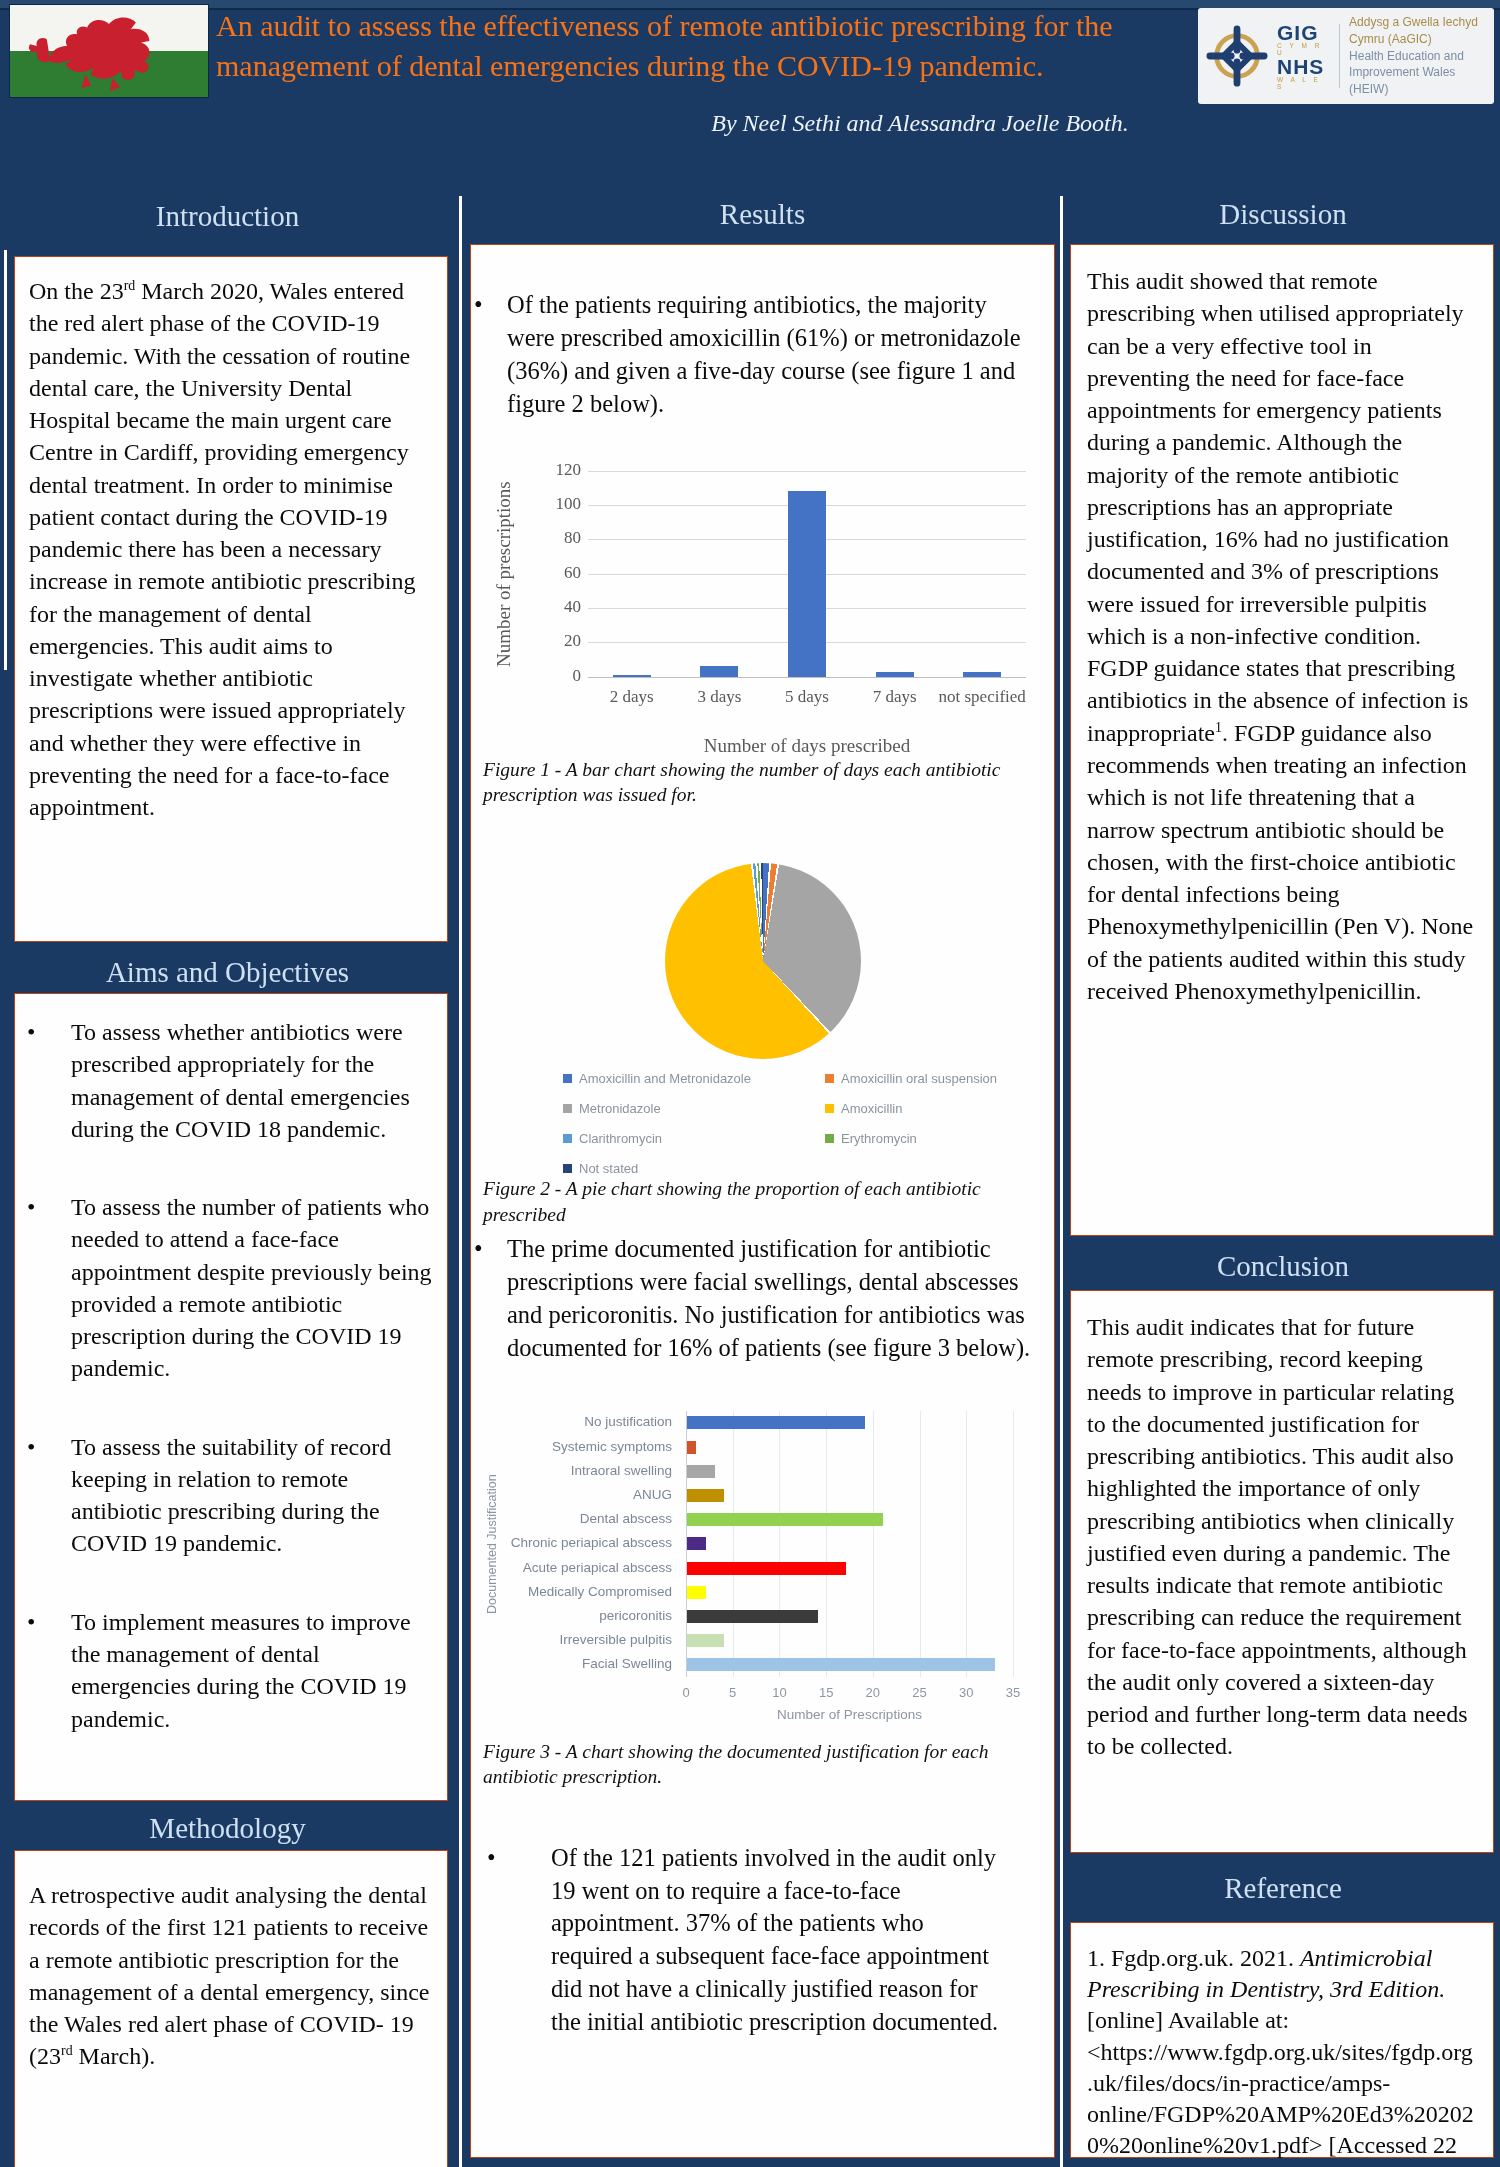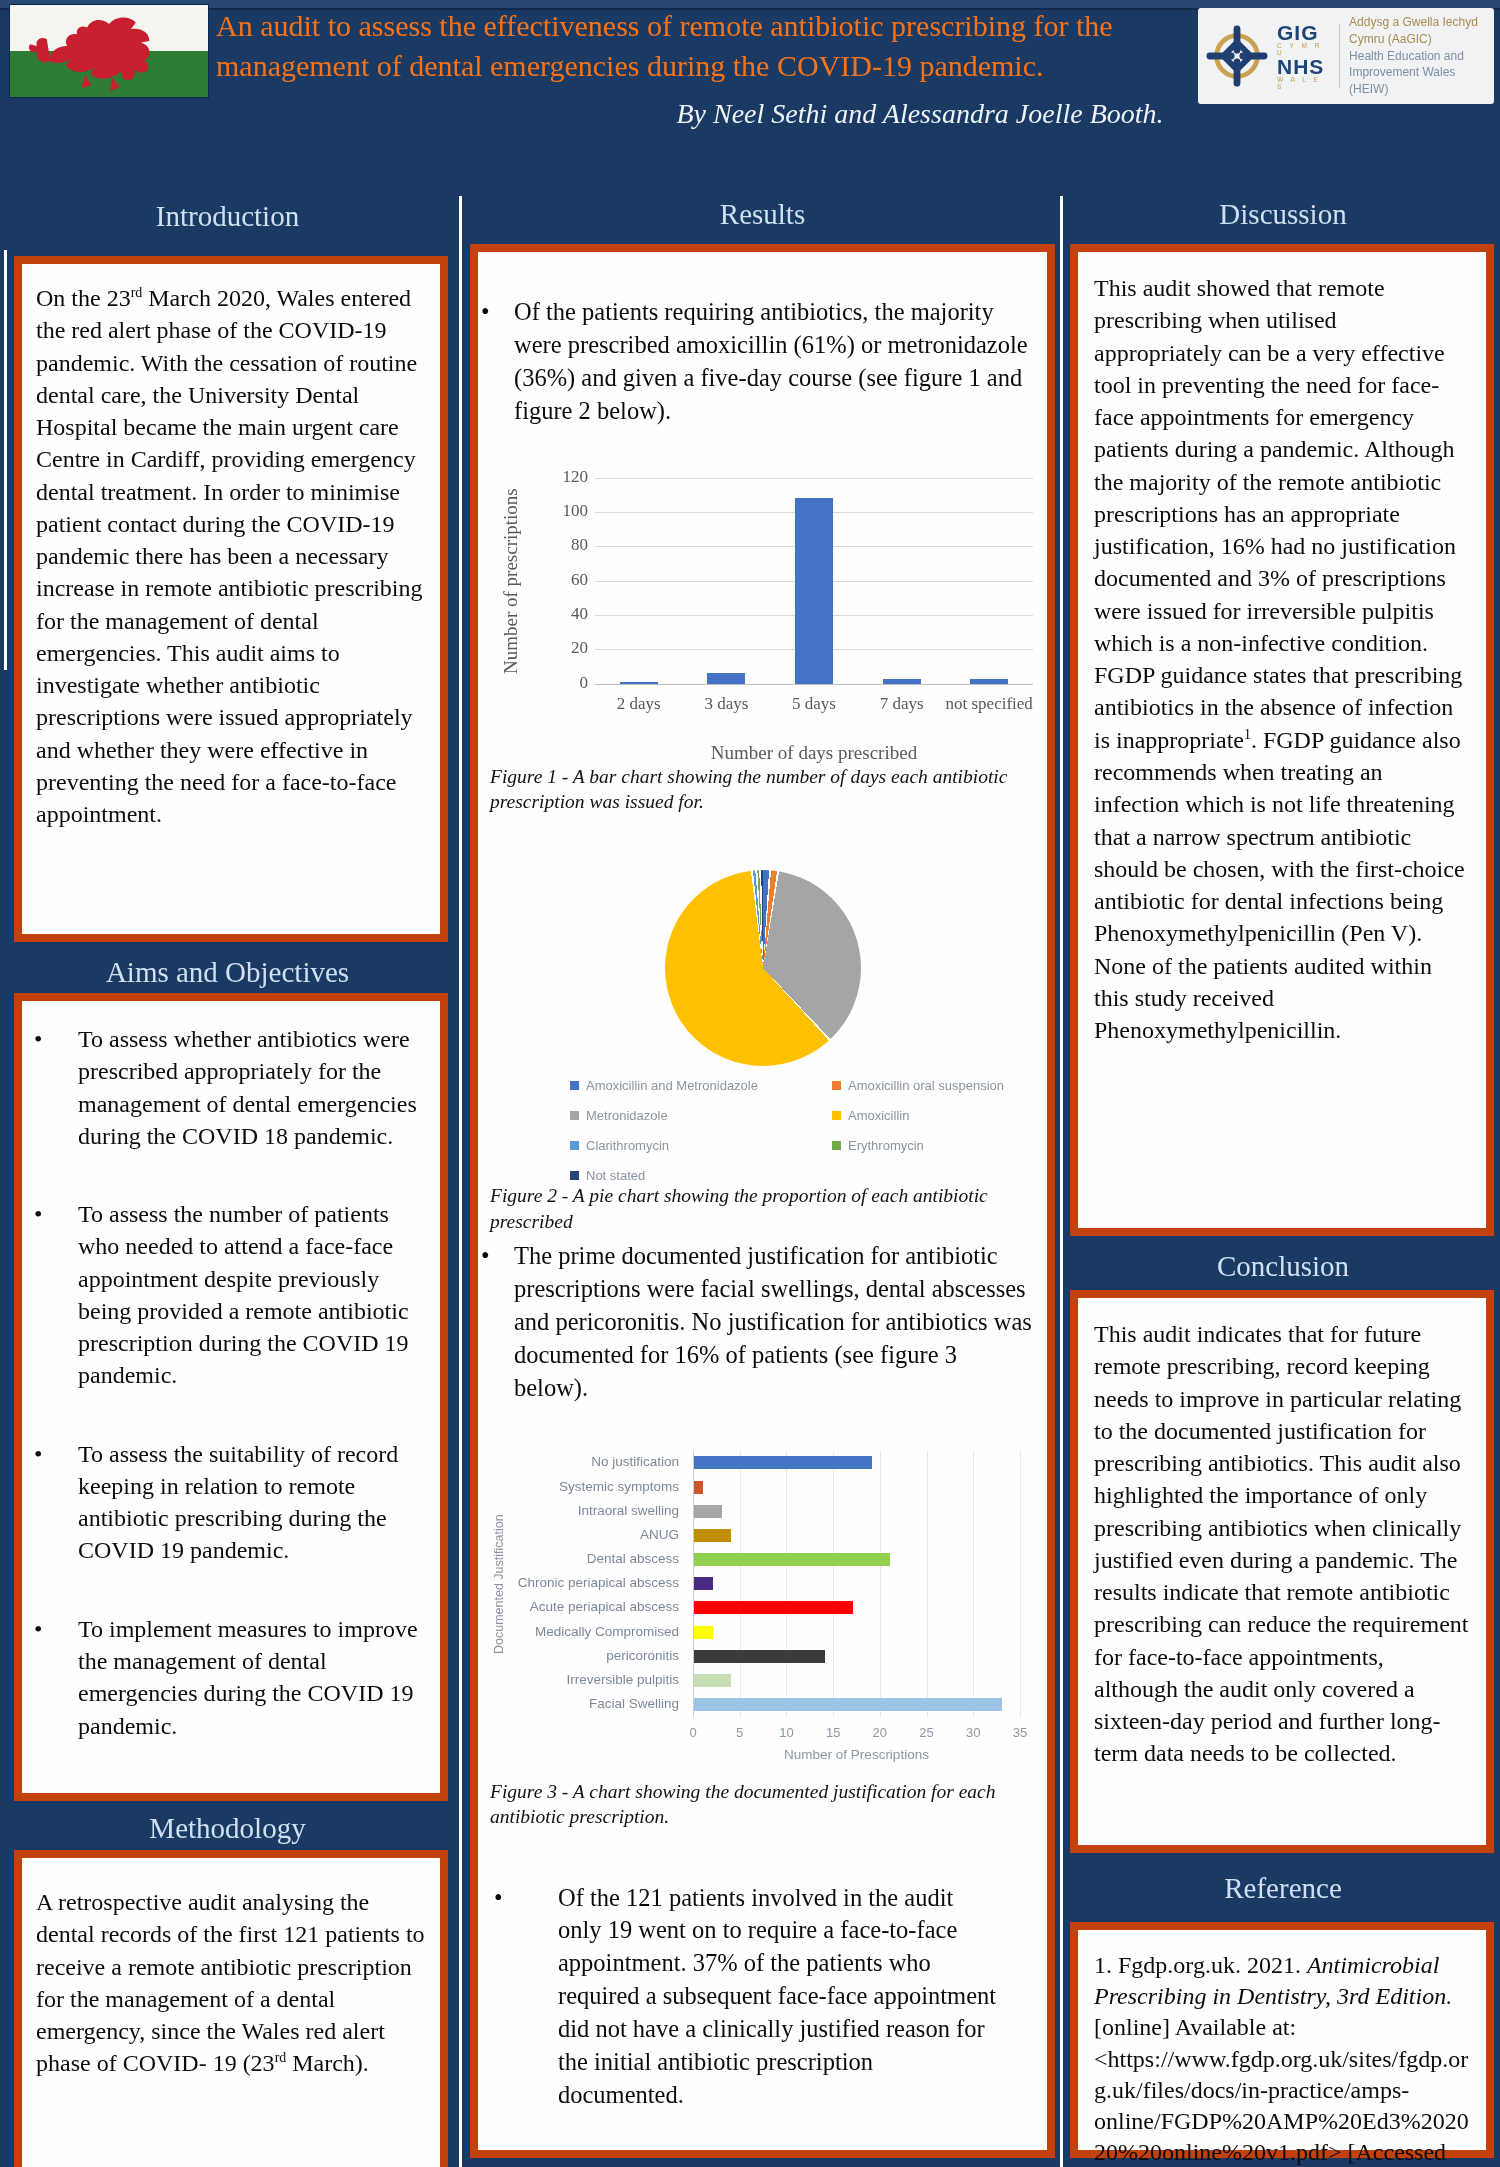--- a/index.html
+++ b/index.html
@@ -6,39 +6,39 @@
   .poster{position:relative;width:1500px;height:2167px;background:#1a3a64;
     font-family:"Liberation Serif", serif;overflow:hidden;}
   .topstrip{position:absolute;left:0;top:0;width:100%;height:8px;background:#27496f;border-bottom:2px solid #10294a;}
 
   
   .flag{position:absolute;left:10px;top:5px;width:198px;height:92px;box-shadow:0 0 0 1px #0d2746;}
   .flag .half-top{position:absolute;left:0;top:0;width:100%;height:50%;background:#f4f4f0;}
   .flag .half-bot{position:absolute;left:0;bottom:0;width:100%;height:50%;background:#2e7d32;}
   .flag svg{position:absolute;left:8px;top:4px;width:182px;height:84px;}
   .title{position:absolute;left:216px;top:6px;width:1000px;color:#f97316;font-size:30px;line-height:1.32;}
-  .byline{position:absolute;left:340px;top:98px;width:1160px;text-align:center;color:#eef3fa;
-    font-style:italic;font-size:28px;}
+  .byline{position:absolute;left:340px;top:110px;width:1160px;text-align:center;color:#eef3fa;
+    font-style:italic;font-size:24px;}
   .logo-card{position:absolute;right:6px;top:8px;width:296px;height:96px;background:#f1f2f4;border-radius:3px;
     display:flex;align-items:center;gap:9px;padding:4px 8px;box-sizing:border-box;font-family:"Liberation Sans",sans-serif;}
   .logo-card svg{flex:0 0 62px;}
   .logo-gig{line-height:1;}
   .logo-gig .big{font-size:21px;font-weight:bold;color:#1d4477;letter-spacing:1px;}
   .logo-gig .small{font-size:6.5px;color:#c49a3f;letter-spacing:3px;}
   .logo-div{width:1px;height:64px;background:#b9c6d4;}
   .logo-text{font-size:12px;line-height:1.4;}
   .logo-text .welsh{color:#a98c4b;}
   .logo-text .eng{color:#7b8fa5;}
 
   
   .vline{position:absolute;width:3px;background:#ffffff;}
 
   
   .sechead{position:absolute;text-align:center;font-size:29px;color:#cfe0f2;}
-  .panel{position:absolute;background:#fefefe;border:8px solid #c2410c;box-sizing:border-box;color:#0b0b0b;}
+  .panel{position:absolute;background:#fefefe;border:1px solid #c2410c;box-sizing:border-box;color:#0b0b0b;}
   .ptext{padding:18px 14px;font-size:24px;line-height:1.345;}
   .sup{font-size:58%;vertical-align:super;line-height:0;}
 
   
   .abullet{position:relative;padding:0 12px 0 56px;font-size:24px;line-height:1.345;margin-bottom:46px;}
   .abullet .mk{position:absolute;left:12px;top:0;}
 
   
   .rb{position:relative;padding:0 14px 0 36px;font-size:24.5px;line-height:1.345;}
   .rb .mk{position:absolute;left:3px;top:0;}

